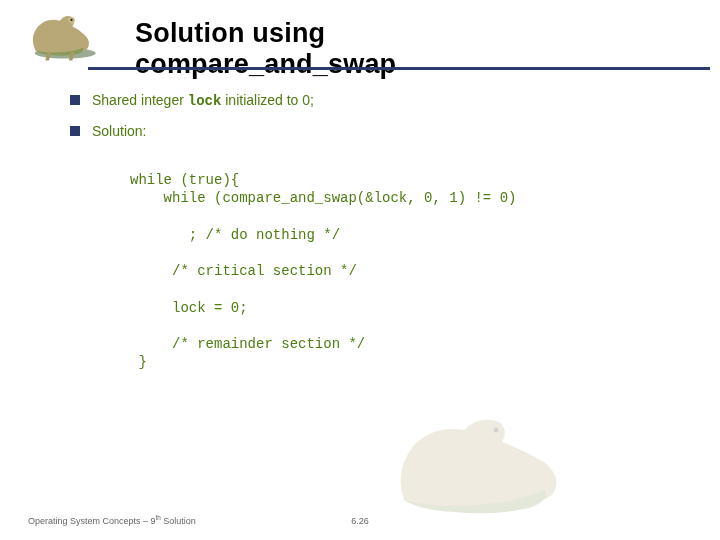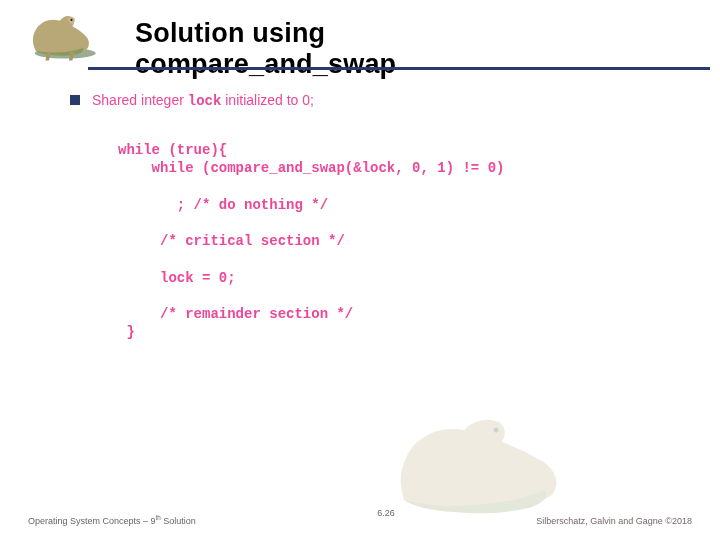--- a/index.html
+++ b/index.html
@@ -44,56 +44,56 @@
     width: 622px;
     height: 3px;
     background: #2a3a6a;
   }
   .content {
     position: absolute;
     left: 70px;
     top: 92px;
     width: 610px;
     font-size: 14px;
-    color: #ec4899;
+    color: #4d7c0f;
   }
   .bullet-row {
     display: flex;
     align-items: baseline;
     margin-bottom: 14px;
   }
   .bullet {
     width: 10px;
     height: 10px;
     background: #2a3a6a;
     margin-right: 12px;
     margin-top: 3px;
     flex: none;
   }
   .mono { font-family: "Courier New", monospace; font-weight: bold; }
   .code-block {
     font-family: "Courier New", monospace;
-    font-weight: bold;
+    font-weight: normal;
     font-size: 14px;
     line-height: 1.3;
     white-space: pre;
-    margin-left: 48px;
+    margin-left: 60px;
     margin-top: 6px;
   }
   .footer {
     position: absolute;
     bottom: 10px;
     left: 0;
     width: 720px;
     height: 20px;
     font-size: 9px;
     color: #666;
   }
   .foot-left { position: absolute; left: 28px; bottom: 4px; }
-  .foot-center { position: absolute; left: 50%; transform: translateX(-50%); bottom: 12px; margin-left: 26px; }
+  .foot-center { position: absolute; left: 50%; transform: translateX(-50%); bottom: 4px; }
   .foot-right { position: absolute; right: 28px; bottom: 4px; color: #766; }
   .dino-bg {
     position: absolute;
     right: 12px;
     bottom: 20px;
     width: 200px;
     height: 120px;
     opacity: 0.22;
   }
   sup { font-size: 0.7em; }
@@ -119,20 +119,24 @@
 
   <div class="content">
 
     <div class="bullet-row">
       <div class="bullet"></div>
       <div>
         <span>Shared integer </span><span class="mono">lock</span><span> initialized to 0;</span>
       </div>
     </div>
 
+    <div class="bullet-row">
+      <div class="bullet"></div>
+      <div>Solution:</div>
+    </div>
 
     <div class="code-block">
 <span>while (true){</span>
 <span>    while (compare_and_swap(&amp;lock, 0, 1) != 0)</span>
 
 <span>       ; /* do nothing */</span>
 
 <span>     /* critical section */</span>
 
 <span>     lock = 0;</span>
@@ -147,16 +151,15 @@
     <path d="M20 100 Q 10 70 30 45 Q 50 25 80 30 Q 95 15 115 22 Q 125 30 118 42 Q 140 50 160 62 Q 180 78 168 95 Q 150 108 115 104 Q 85 110 55 106 Q 30 105 20 100 Z" fill="#b8a878"></path>
     <path d="M20 100 Q 50 108 90 105 Q 130 103 160 90 Q 168 100 145 108 Q 110 116 70 112 Q 35 110 20 100 Z" fill="#8a9a5a"></path>
     <circle cx="112" cy="30" r="2.5" fill="#333"></circle>
   </svg>
 
   <div class="footer">
     <div class="foot-left">
       <span>Operating System Concepts – 9</span><sup>th</sup><span> Solution</span>
     </div>
     <div class="foot-center">6.26</div>
-    <div class="foot-right">Silberschatz, Galvin and Gagne ©2018</div>
   </div>
 
 </div>
 
 </body></html>

